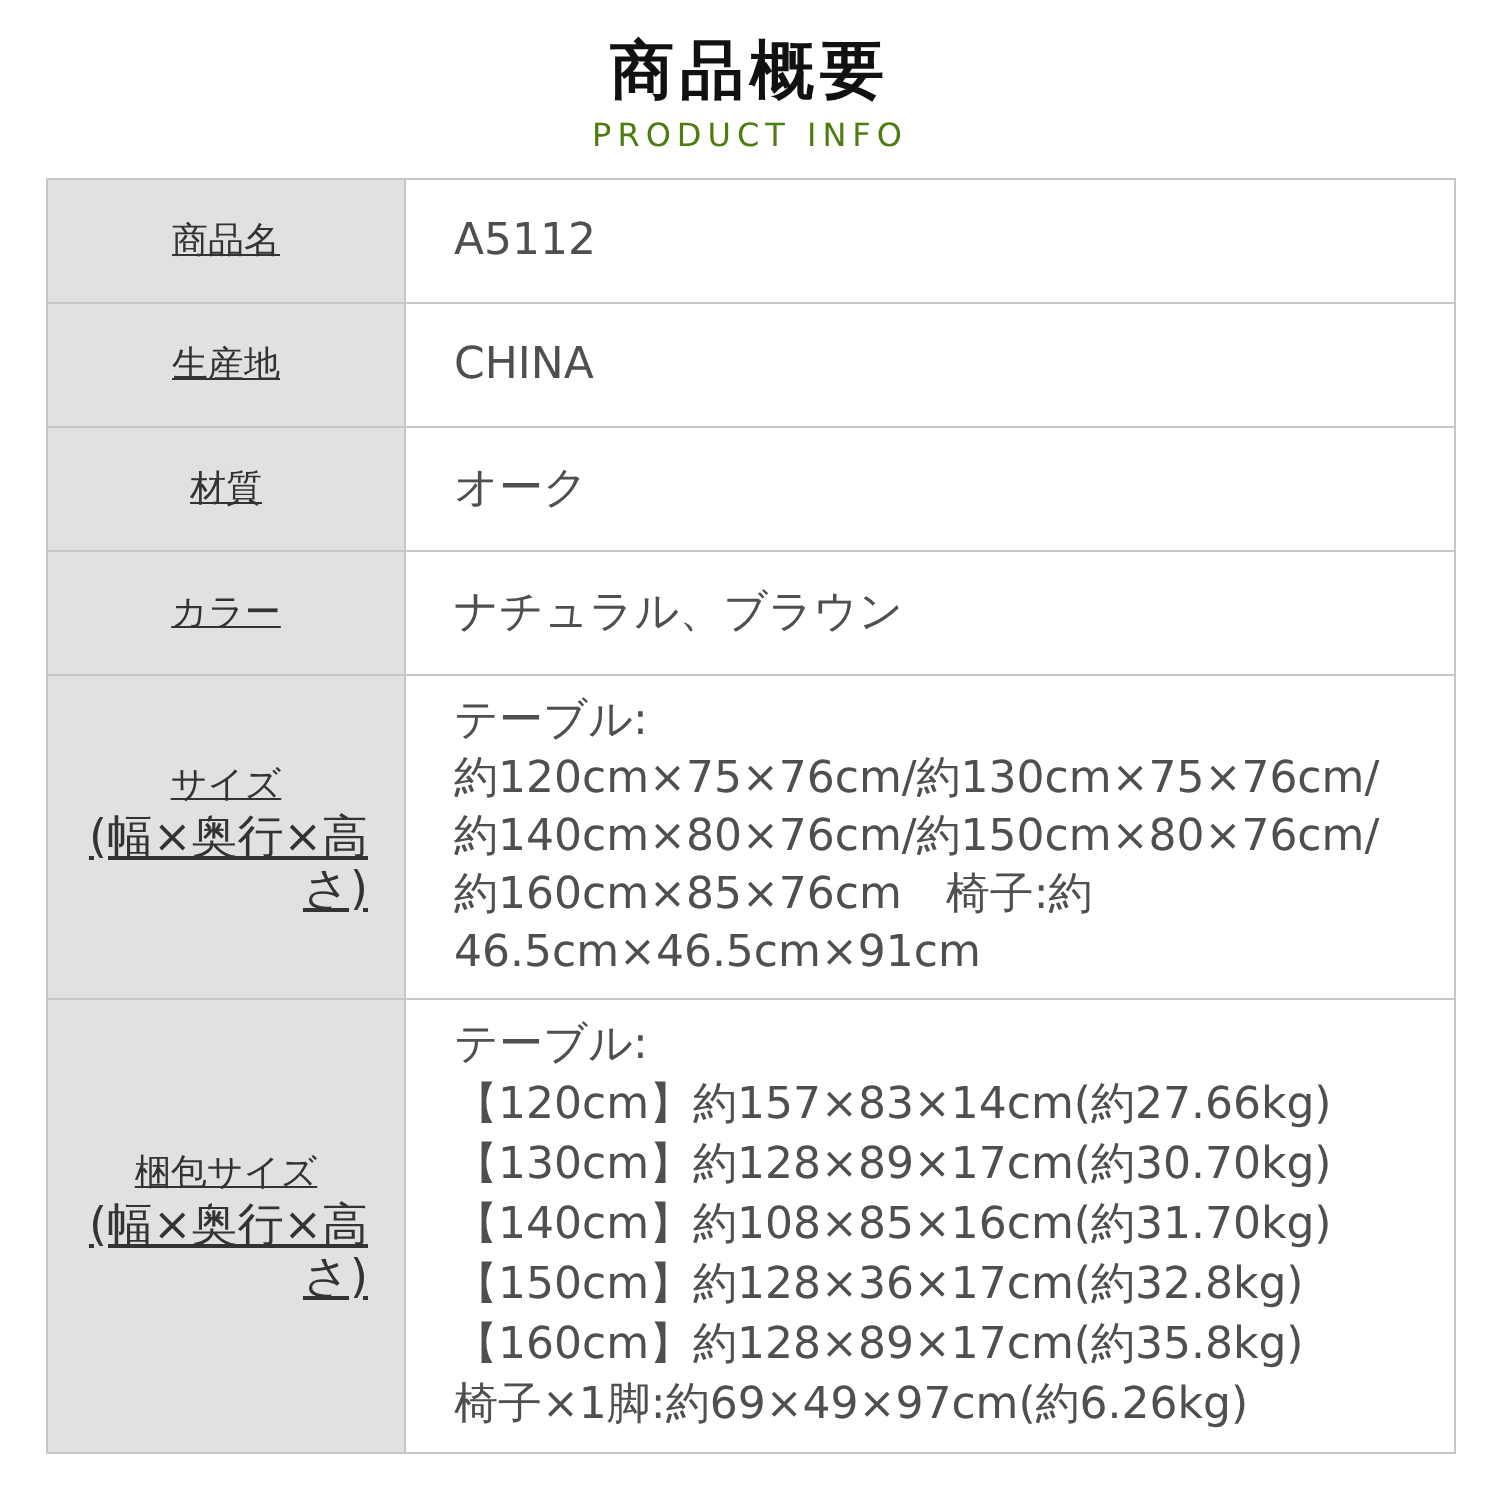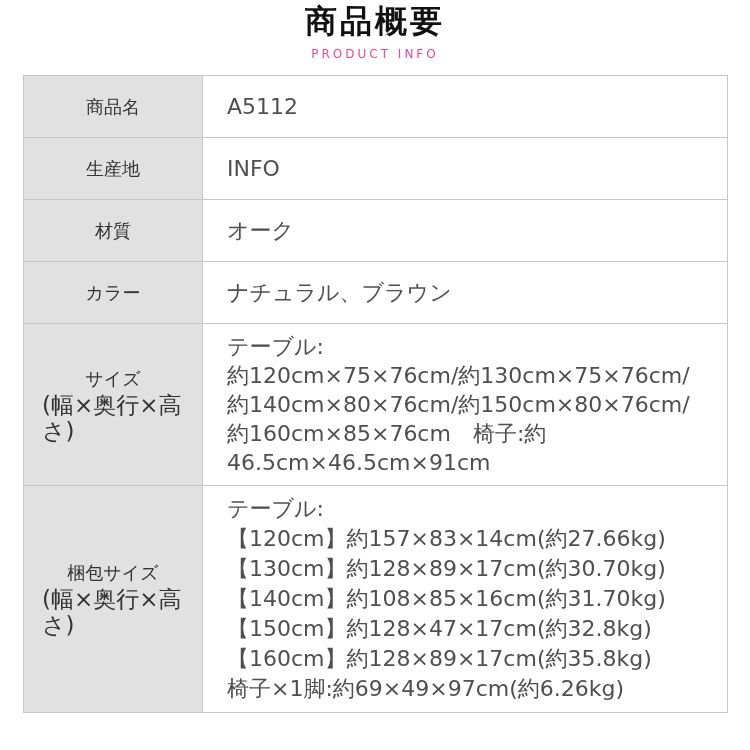--- a/index.html
+++ b/index.html
@@ -9,47 +9,48 @@
     --label-text:#333333;
     --title-text:#111111;
   }
   *{box-sizing:border-box;}
   html,body{margin:0;padding:0;}
   body{
     width:750px;height:750px;background:#ffffff;
     font-family:"DejaVu Sans","Liberation Sans",sans-serif;
     overflow:hidden;
   }
-  .header{text-align:center;padding-top:3px;}
+  .header{text-align:center;padding-top:17px;}
   .title{
     font-size:32px;font-weight:bold;color:var(--title-text);
     letter-spacing:3px;line-height:36px;
   }
   .subtitle{
-    font-size:12px;color:#ec4899;letter-spacing:3px;
+    font-size:16px;color:#4d7c0f;letter-spacing:3px;
     margin-top:7px;line-height:16px;
   }
   .product-table{
     width:705px;margin:13px 0 0 23px;
     border:1px solid var(--border);
     border-bottom:none;
   }
   .row{
     display:flex;
     border-bottom:1px solid var(--border);
     min-height:62px;
   }
   .label-cell{
     flex:0 0 179px;width:179px;
     background:var(--label-bg);
     border-right:1px solid var(--border);
     display:flex;flex-direction:column;justify-content:center;align-items:center;
-    text-align:left;
+    text-align:right;
     font-size:18px;color:var(--label-text);line-height:26px;
     padding:4px 18px;
+    text-decoration:underline;
   }
   .label-sub{font-size:23px;}
   .value-cell{
     flex:1;
     background:#ffffff;
     display:flex;flex-direction:column;justify-content:center;
     padding:8px 10px 8px 24px;
     font-size:22px;color:var(--value-text);
   }
   .value-line{line-height:27px;}
@@ -73,21 +74,21 @@
       </div>
       <div class="value-cell">
         <div class="value-line">A5112</div>
       </div>
     </div>
     <div class="row">
       <div class="label-cell">
         <div>生産地</div>
       </div>
       <div class="value-cell">
-        <div class="value-line">INFO</div>
+        <div class="value-line">CHINA</div>
       </div>
     </div>
     <div class="row">
       <div class="label-cell">
         <div>材質</div>
       </div>
       <div class="value-cell">
         <div class="value-line">オーク</div>
       </div>
     </div>
@@ -114,18 +115,18 @@
     <div class="row r-pack">
       <div class="label-cell">
         <div>梱包サイズ</div>
         <div class="label-sub">(幅×奥行×高さ)</div>
       </div>
       <div class="value-cell">
         <div class="value-line">テーブル:</div>
         <div class="value-line">【120cm】約157×83×14cm(約27.66kg)</div>
         <div class="value-line">【130cm】約128×89×17cm(約30.70kg)</div>
         <div class="value-line">【140cm】約108×85×16cm(約31.70kg)</div>
-        <div class="value-line">【150cm】約128×47×17cm(約32.8kg)</div>
+        <div class="value-line">【150cm】約128×36×17cm(約32.8kg)</div>
         <div class="value-line">【160cm】約128×89×17cm(約35.8kg)</div>
         <div class="value-line">椅子×1脚:約69×49×97cm(約6.26kg)</div>
       </div>
     </div>
   </div>
 
 </body></html>

